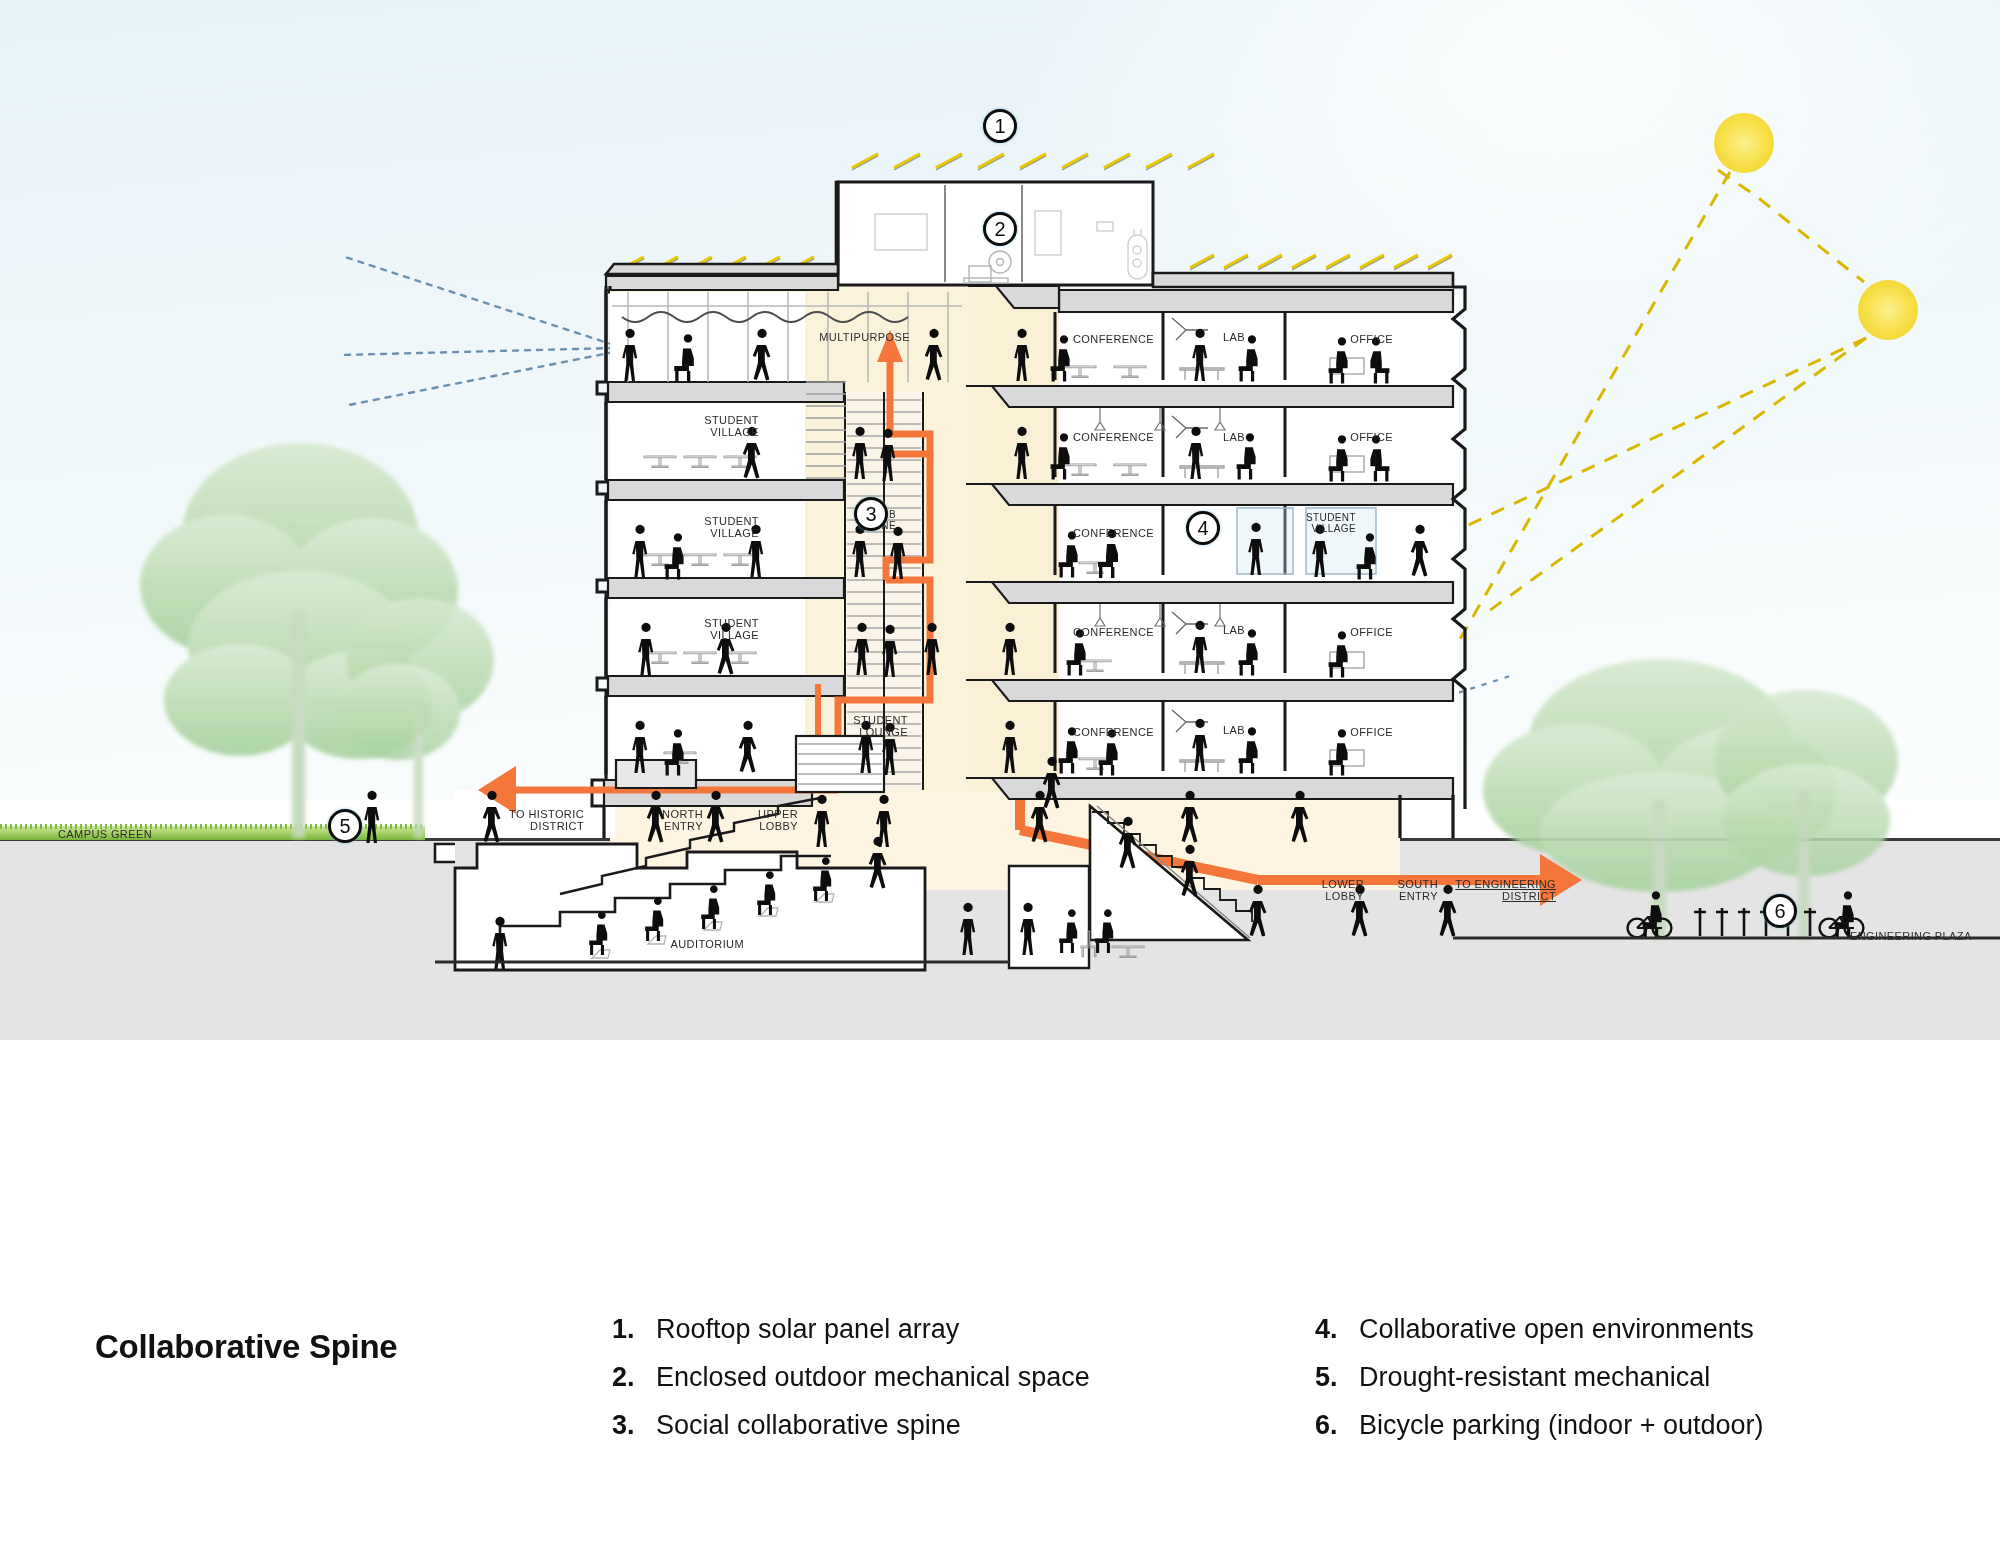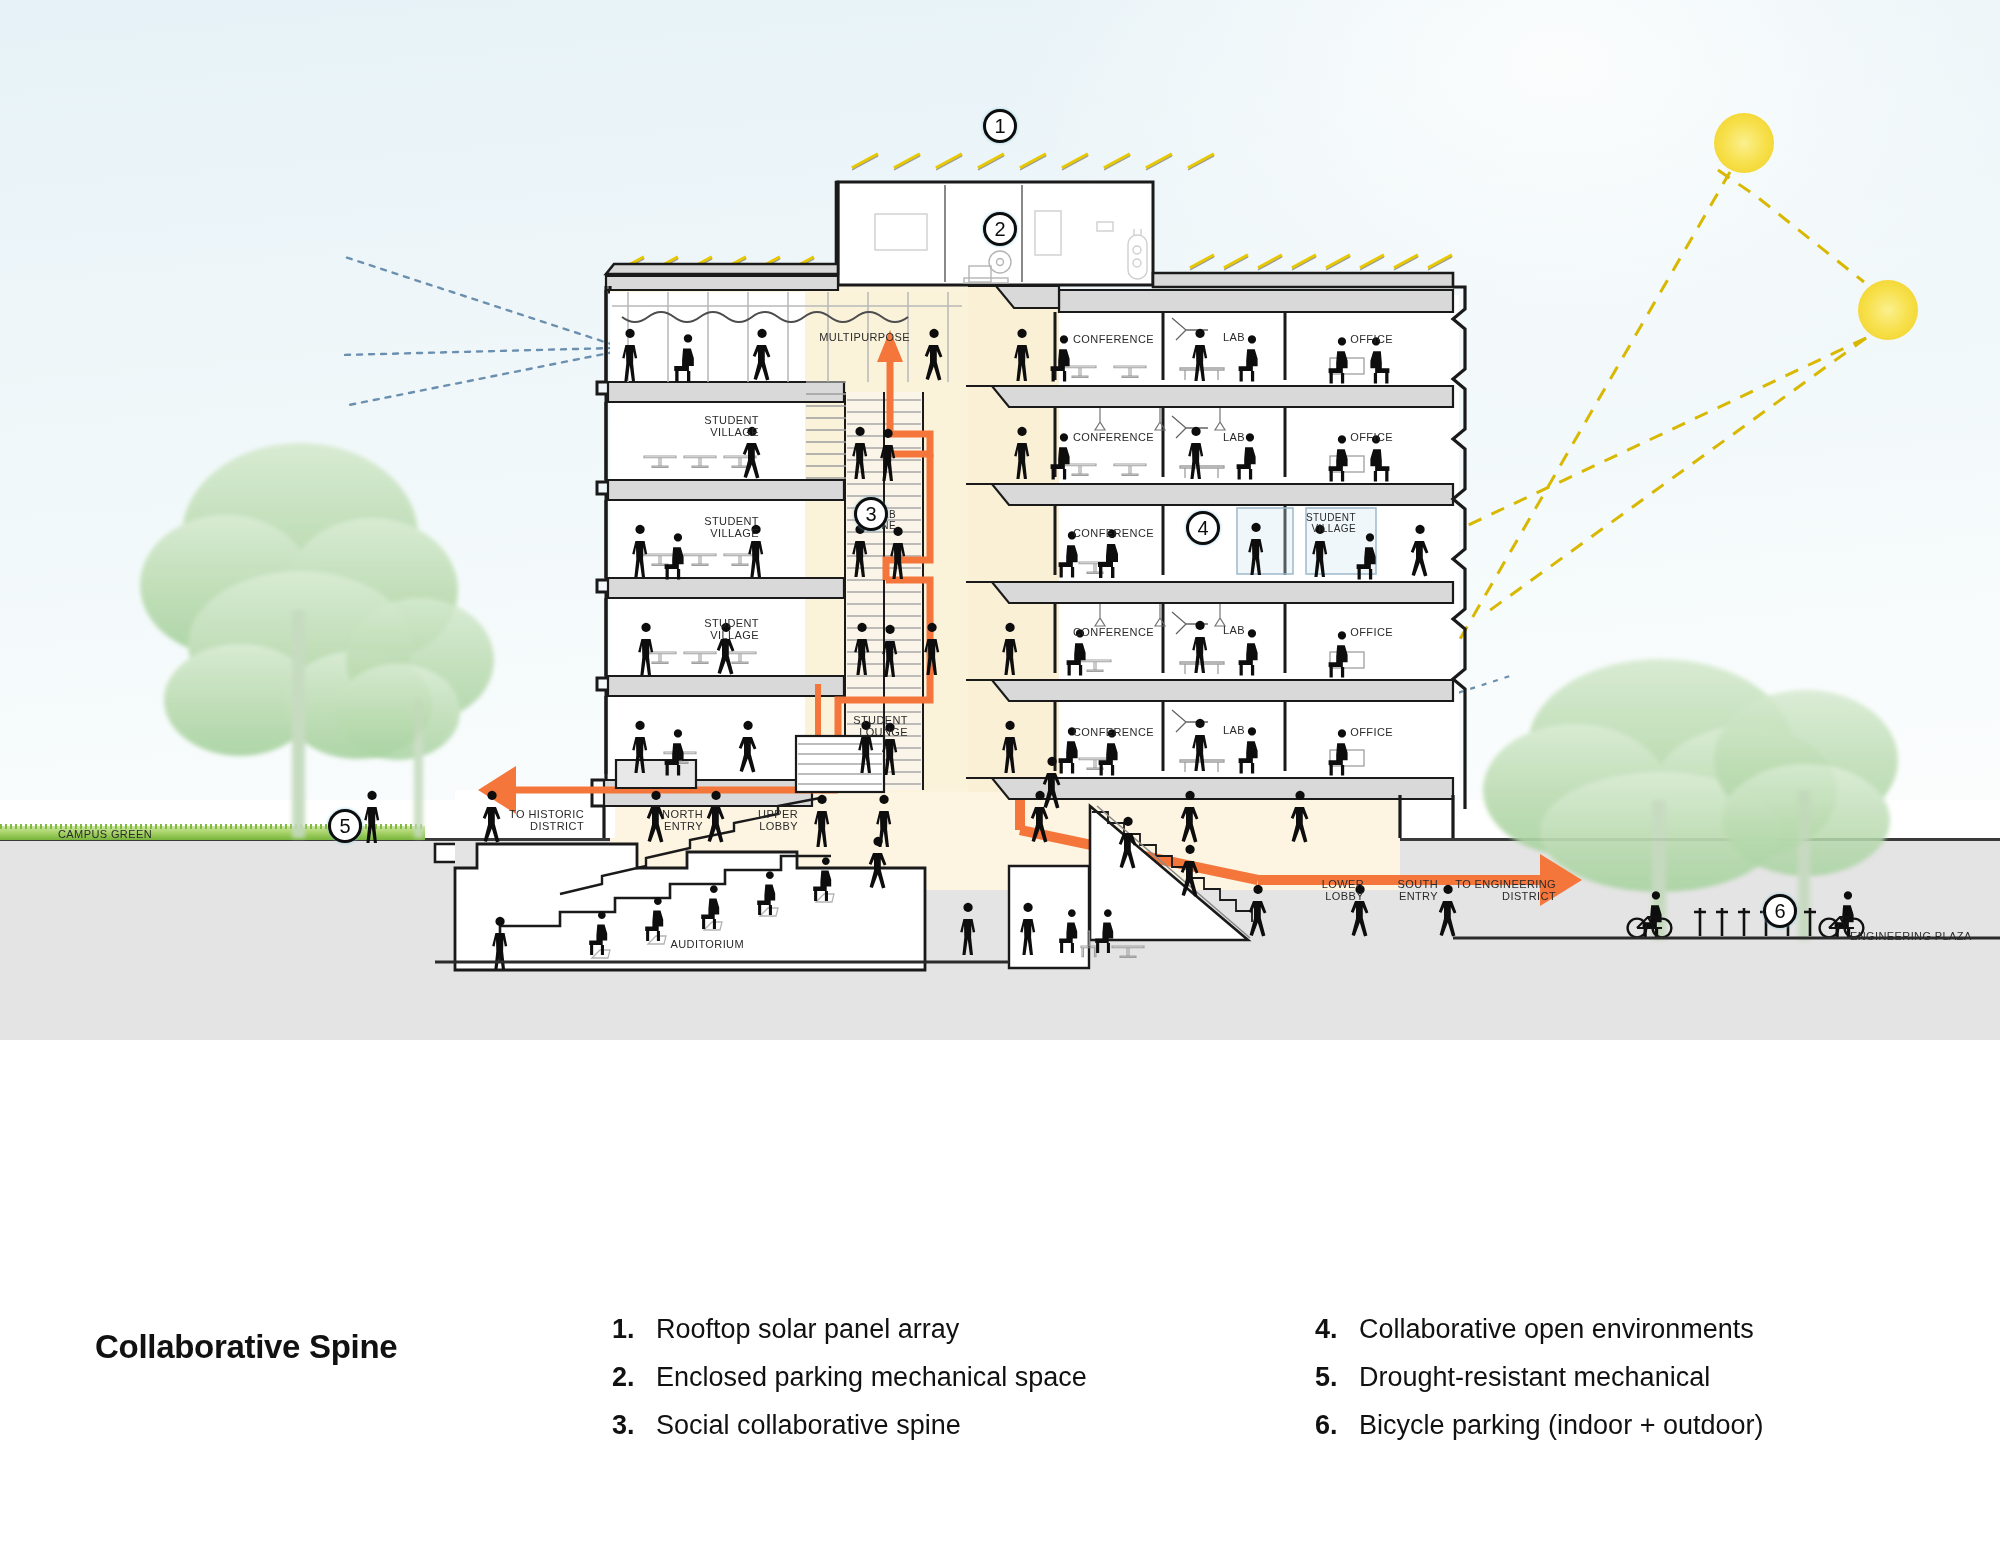--- a/index.html
+++ b/index.html
@@ -865,21 +865,21 @@
 DISTRICT</div>
   <div class="lbl" style="left:613px;top:808px;width:90px;">NORTH
 ENTRY</div>
   <div class="lbl" style="left:708px;top:808px;width:90px;">UPPER
 LOBBY</div>
 
   <div class="lbl" style="left:1274px;top:878px;width:90px;">LOWER
 LOBBY</div>
   <div class="lbl" style="left:1348px;top:878px;width:90px;">SOUTH
 ENTRY</div>
-  <div class="lbl" style="left:1416px;top:878px;width:140px;">TO ENGINEERING
+  <div class="lbl" style="left:1416px;top:878px;width:140px;text-decoration:underline;">TO ENGINEERING
 DISTRICT</div>
 
   <div class="lbl" style="left:624px;top:938px;width:120px;">AUDITORIUM</div>
   <div class="lbl" style="left:58px;top:828px;width:130px;text-align:left;">CAMPUS GREEN</div>
   <div class="lbl" style="left:1850px;top:930px;width:150px;text-align:left;">ENGINEERING PLAZA</div>
 
   <div class="marker" style="left:983px;top:109px;">1</div>
   <div class="marker" style="left:983px;top:212px;">2</div>
   <div class="marker" style="left:854px;top:497px;">3</div>
   <div class="marker" style="left:1186px;top:511px;">4</div>
@@ -889,21 +889,21 @@
   <div id="legend">
     <div id="legend-title">Collaborative Spine</div>
 
     <div class="legend-col" id="legend-col-a">
       <div class="legend-row">
         <span class="legend-num">1.</span>
         <span class="legend-txt">Rooftop solar panel array</span>
       </div>
       <div class="legend-row">
         <span class="legend-num">2.</span>
-        <span class="legend-txt">Enclosed parking mechanical space</span>
+        <span class="legend-txt">Enclosed outdoor mechanical space</span>
       </div>
       <div class="legend-row">
         <span class="legend-num">3.</span>
         <span class="legend-txt">Social collaborative spine</span>
       </div>
     </div>
 
     <div class="legend-col" id="legend-col-b">
       <div class="legend-row">
         <span class="legend-num">4.</span>

